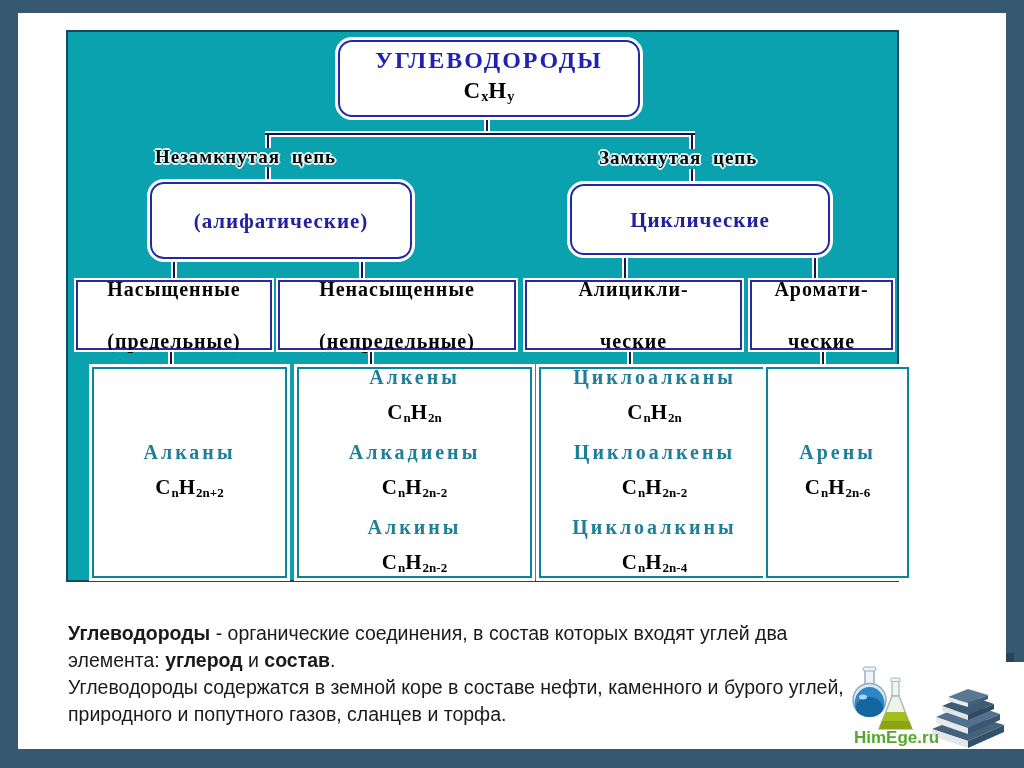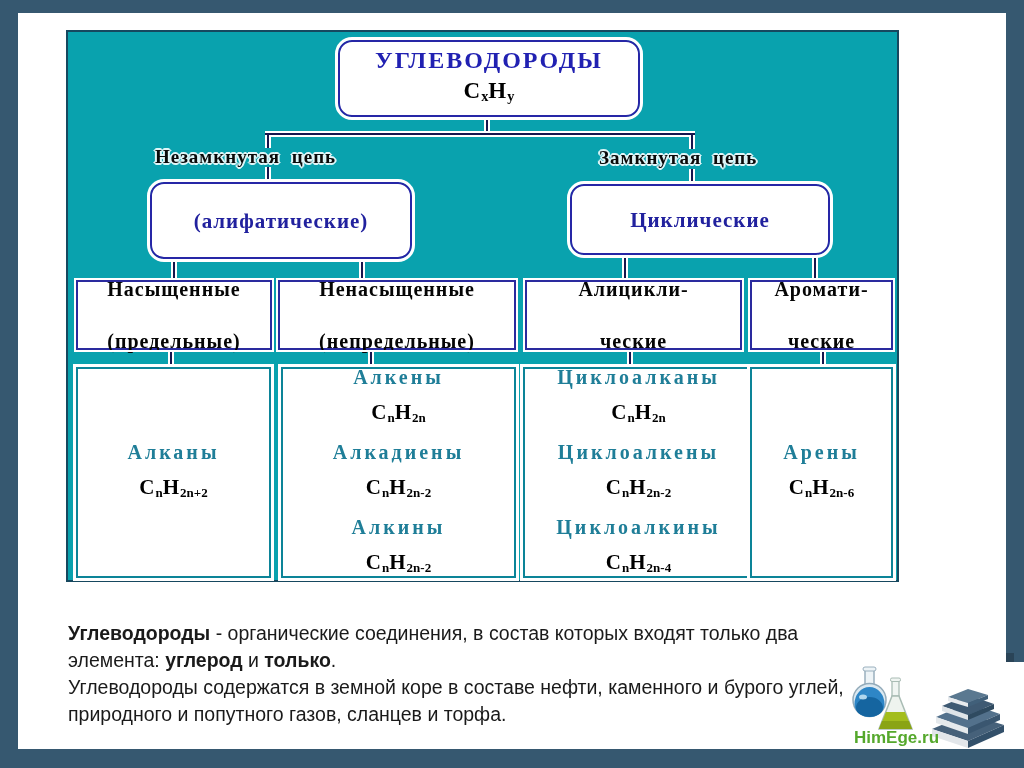--- a/index.html
+++ b/index.html
@@ -14,21 +14,21 @@
   
   .vline{position:absolute;width:2px;background:#15154d;border-left:2px solid #fff;border-right:2px solid #fff;}
   .hline{position:absolute;height:2px;background:#15154d;border-top:2px solid #fff;border-bottom:2px solid #fff;}
 
   
   .rbox{position:absolute;background:#fff;border:2px solid #2626a6;outline:3px solid #fff;border-radius:14px;
         display:flex;flex-direction:column;align-items:center;justify-content:center;box-sizing:border-box;}
   .sbox{position:absolute;background:#fff;border:2px solid #2a2a9e;outline:2px solid #fff;
         display:flex;flex-direction:column;align-items:center;justify-content:center;box-sizing:border-box;gap:24px;}
   .leaf{position:absolute;background:#fff;border:2px solid #0c8498;outline:3px solid #fff;
-        display:flex;flex-direction:column;align-items:center;justify-content:center;box-sizing:border-box;}
+        display:flex;flex-direction:column;align-items:center;justify-content:center;box-sizing:border-box;margin-left:16px;}
 
   .root-title{font-weight:bold;font-size:24px;color:#2121b2;letter-spacing:2px;line-height:31px;}
   .root-formula{font-weight:bold;font-size:23px;color:#000;letter-spacing:1px;line-height:30px;}
   .l2-line{font-weight:bold;font-size:21px;color:#21219e;letter-spacing:1px;line-height:30px;white-space:nowrap;}
   .l3-line{font-weight:bold;font-size:20px;color:#050505;letter-spacing:1px;line-height:28px;white-space:nowrap;}
   .leaf-name{font-weight:bold;font-size:20px;color:#1f7e98;letter-spacing:3px;line-height:35px;white-space:nowrap;}
   .leaf-formula{font-weight:bold;font-size:21px;color:#000;letter-spacing:1px;line-height:35px;white-space:nowrap;text-align:right;}
   sub{font-size:0.62em;vertical-align:-0.22em;letter-spacing:0;}
 
   .blabel{position:absolute;font-weight:bold;font-size:19px;color:#0a0a0a;letter-spacing:1px;word-spacing:6px;
@@ -119,22 +119,22 @@
     <div class="leaf-formula">C<sub>n</sub>H<sub>2n-2</sub></div>
     <div class="leaf-name">Циклоалкины</div>
     <div class="leaf-formula">C<sub>n</sub>H<sub>2n-4</sub></div>
   </div>
   <div class="leaf" style="left:750px;top:367px;width:143px;height:211px;">
     <div class="leaf-name">Арены</div>
     <div class="leaf-formula">C<sub>n</sub>H<sub>2n-6</sub></div>
   </div>
 
   <div class="desc">
-    <div class="line"><span class="seg-bold">Углеводороды</span><span> - органические соединения, в состав которых входят только два</span></div>
-    <div class="line"><span>элемента: </span><span class="seg-bold">углерод</span><span> и </span><span class="seg-bold">только</span><span>.</span></div>
+    <div class="line"><span class="seg-bold">Углеводороды</span><span> - органические соединения, в состав которых входят углей два</span></div>
+    <div class="line"><span>элемента: </span><span class="seg-bold">углерод</span><span> и </span><span class="seg-bold">состав</span><span>.</span></div>
     <div class="line"><span>Углеводороды содержатся в земной коре в составе нефти, каменного и бурого углей,</span></div>
     <div class="line"><span>природного и попутного газов, сланцев и торфа.</span></div>
   </div>
 
   <svg class="logo" viewBox="0 0 196 100">
     <g>
       <rect x="37" y="14" width="9" height="22" rx="2" fill="#eef4f7" stroke="#9ab0be" stroke-width="1.5"></rect>
       <rect x="35" y="12" width="13" height="4" rx="2" fill="#eef4f7" stroke="#9ab0be" stroke-width="1"></rect>
       <circle cx="41.5" cy="45" r="16.5" fill="#dce9f1" stroke="#93abba" stroke-width="1.5"></circle>
       <path d="M26.5,49 a15,13 0 0 0 30,0 a15,17 0 0 0 -30,0 Z" fill="#2e86c6"></path>

